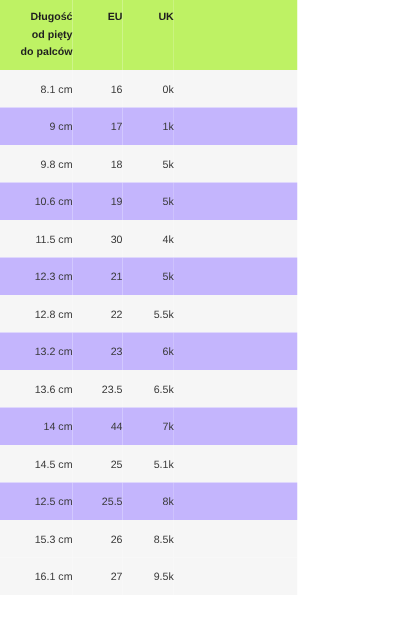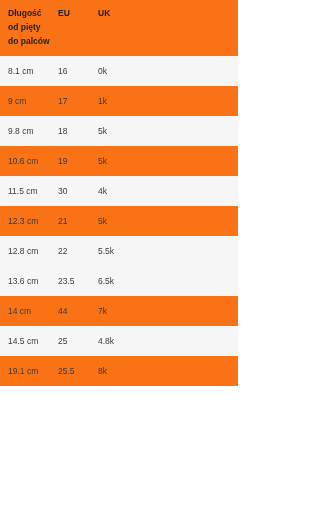--- a/index.html
+++ b/index.html
@@ -18,55 +18,55 @@
     width: 238px;
     border-collapse: collapse;
     table-layout: fixed;
   }
   .size-table col.col-length { width: 58px; }
   .size-table col.col-eu     { width: 40px; }
   .size-table col.col-uk     { width: 41px; }
   .size-table col.col-pad    { width: 99px; }
 
   .size-table thead th {
-    text-align: left;
+    text-align: right;
     vertical-align: top;
     font-size: 8.5px;
     font-weight: bold;
     color: #1f1f1f;
     line-height: 1.62;
     padding: 7px 0 8px 0;
-    background: #f97316;
+    background: #bef264;
     white-space: pre-line;
   }
   .size-table thead th.head-length { padding-left: 8px; }
   .size-table thead th.head-eu,
   .size-table thead th.head-uk { white-space: nowrap; margin-left: 16px; }
 
   .size-table tbody td {
     font-size: 8.5px;
     font-weight: normal;
     color: #3a3a3a;
     line-height: 1;
     height: 30px;
     padding: 0;
     vertical-align: middle;
-    text-align: left;
+    text-align: right;
     white-space: nowrap;
   }
   .size-table tbody td.cell-length { padding-left: 8px; }
 
   .size-table tbody tr.row-shaded td.cell-length,
   .size-table tbody tr.row-shaded td.cell-eu,
   .size-table tbody tr.row-shaded td.cell-uk,
   .size-table tbody tr.row-shaded td.cell-pad {
     background: #f6f6f6;
   }
   .size-table tbody tr.row-plain td {
-    background: #f97316;
+    background: #c4b5fd;
   }
   .size-table td.cell-pad, .size-table th.head-pad {
     padding: 0;
   }
 </style>
 </head>
 <body>
 
 <table class="size-table">
   <colgroup>
@@ -121,38 +121,56 @@
         <td class="cell-eu">21</td>
         <td class="cell-uk">5k</td>
         <td class="cell-pad"></td>
       </tr>
       <tr class="row-shaded">
         <td class="cell-length">12.8 cm</td>
         <td class="cell-eu">22</td>
         <td class="cell-uk">5.5k</td>
         <td class="cell-pad"></td>
       </tr>
+      <tr class="row-plain">
+        <td class="cell-length">13.2 cm</td>
+        <td class="cell-eu">23</td>
+        <td class="cell-uk">6k</td>
+        <td class="cell-pad"></td>
+      </tr>
       <tr class="row-shaded">
         <td class="cell-length">13.6 cm</td>
         <td class="cell-eu">23.5</td>
         <td class="cell-uk">6.5k</td>
         <td class="cell-pad"></td>
       </tr>
       <tr class="row-plain">
         <td class="cell-length">14 cm</td>
         <td class="cell-eu">44</td>
         <td class="cell-uk">7k</td>
         <td class="cell-pad"></td>
       </tr>
       <tr class="row-shaded">
         <td class="cell-length">14.5 cm</td>
         <td class="cell-eu">25</td>
-        <td class="cell-uk">4.8k</td>
+        <td class="cell-uk">5.1k</td>
         <td class="cell-pad"></td>
       </tr>
       <tr class="row-plain">
-        <td class="cell-length">19.1 cm</td>
+        <td class="cell-length">12.5 cm</td>
         <td class="cell-eu">25.5</td>
         <td class="cell-uk">8k</td>
+        <td class="cell-pad"></td>
+      </tr>
+      <tr class="row-shaded">
+        <td class="cell-length">15.3 cm</td>
+        <td class="cell-eu">26</td>
+        <td class="cell-uk">8.5k</td>
+        <td class="cell-pad"></td>
+      </tr>
+      <tr class="row-shaded">
+        <td class="cell-length">16.1 cm</td>
+        <td class="cell-eu">27</td>
+        <td class="cell-uk">9.5k</td>
         <td class="cell-pad"></td>
       </tr>
     </tbody>
 </table>
 
 </body></html>

